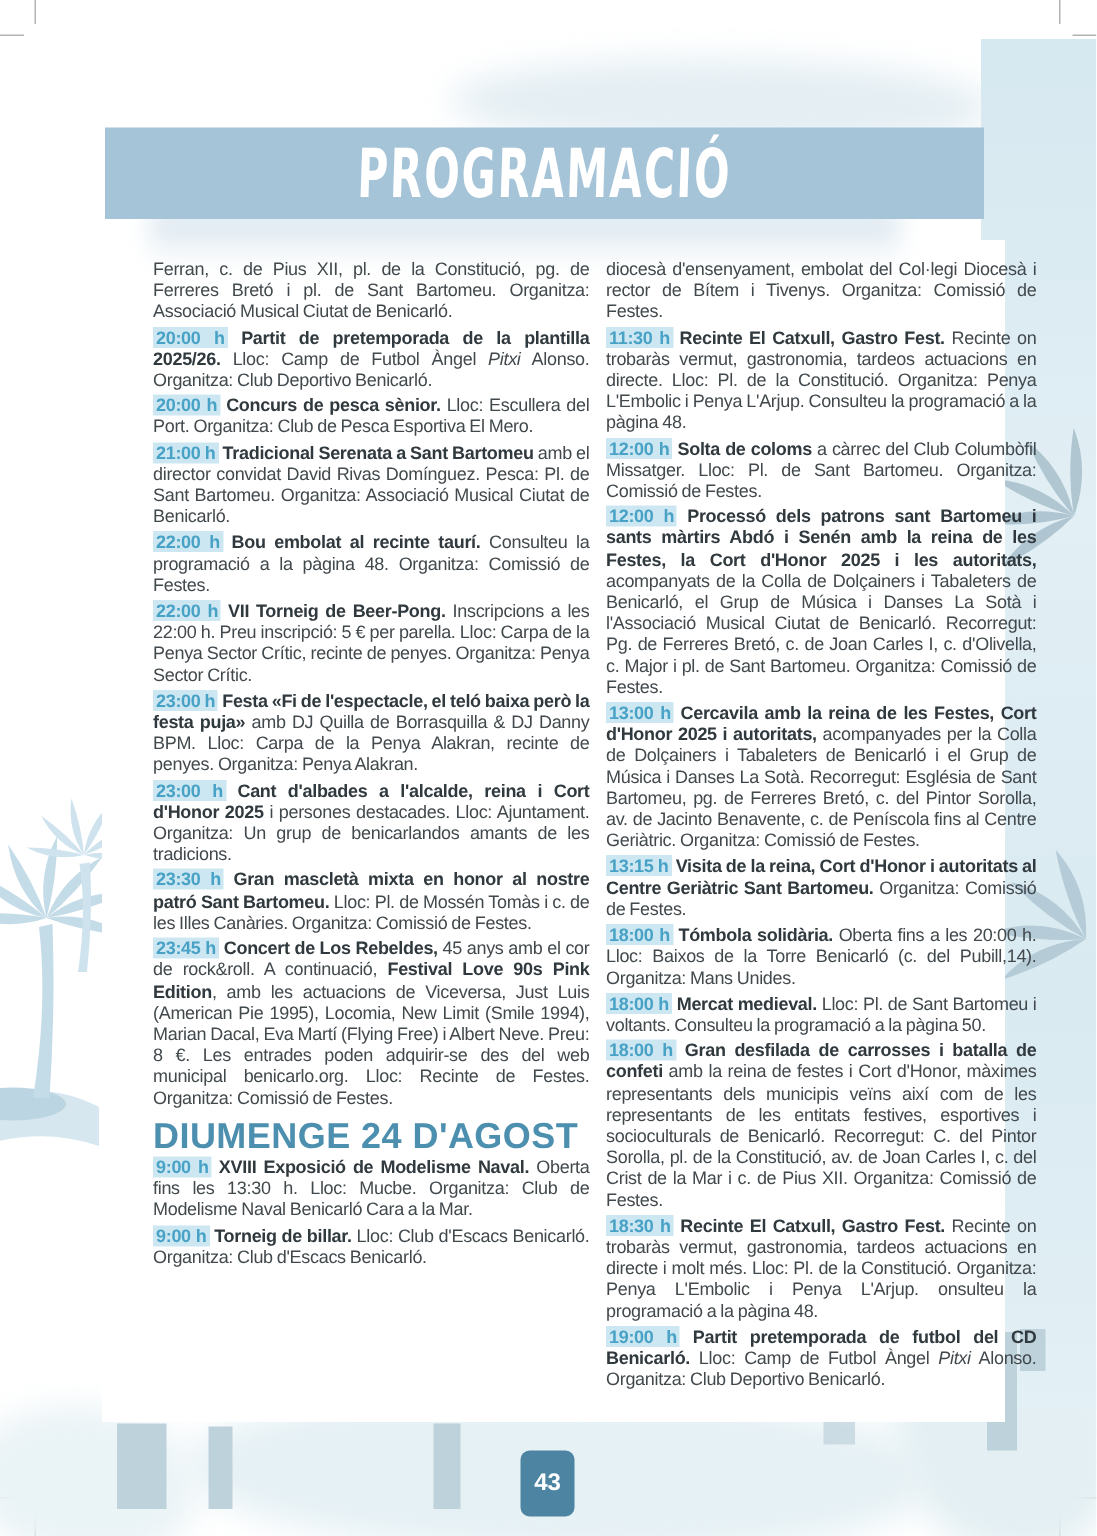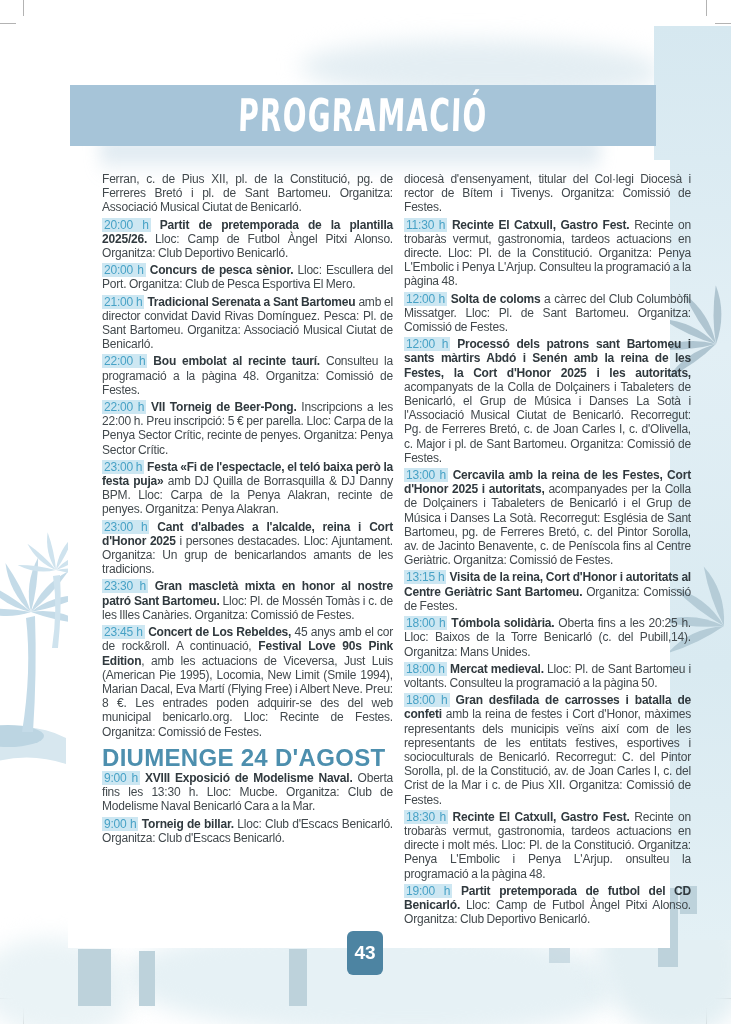--- a/index.html
+++ b/index.html
@@ -49,33 +49,33 @@
   .col{
     position:absolute;z-index:4;top:172px;
     font-size:12px;line-height:14.2px;color:var(--body_color,#42494d);
     text-align:justify;letter-spacing:-0.2px;word-spacing:-0.5px;margin-left:24px;
   }
   .col.left{left:78px;width:291px;}
   .col.right{left:380px;width:287px;}
   .entry{margin:0 0 3px 0;}
   .entry .time{
     background:var(--time_bg,#cde7f2);color:var(--time_color,#48a2c6);
-    font-weight:normal;padding:0 2px;
+    font-weight:bold;padding:0 2px;
   }
   .entry .b{font-weight:bold;color:var(--title_color,#30393e);}
-  .entry .i{}
+  .entry .i{font-style:italic;}
   .day-heading{
     color:var(--heading_color,#4d8fae);font-weight:bold;font-size:24px;
     letter-spacing:.3px;margin:12px 0 6px 0;text-align:left;word-spacing:0;
   }
   
   .badge{
-    position:absolute;z-index:5;left:347px;top:931px;width:36px;height:44px;border-radius:6px;
+    position:absolute;z-index:5;left:347px;top:967px;width:36px;height:44px;border-radius:6px;
     background:var(--badge_bg,#4d84a2);color:var(--badge_text,#ffffff);
-    display:flex;align-items:center;justify-content:center;font-size:19px;font-weight:bold;
+    display:flex;align-items:center;justify-content:center;font-size:16px;font-weight:bold;
   }
 </style>
 </head>
 <body>
 
 <div id="page">
 
   <div class="cm tlv"></div>
   <div class="cm tlh"></div>
   <div class="cm trv"></div>
@@ -155,27 +155,27 @@
       <p class="entry"><span class="time">22:00 h</span> <span class="b ">VII Torneig de Beer-Pong.</span><span class=""> Inscripcions a les 22:00 h. Preu inscripció: 5 € per parella. Lloc: Carpa de la Penya Sector Crític, recinte de penyes. Organitza: Penya Sector Crític.</span></p>
       <p class="entry"><span class="time">23:00 h</span> <span class="b ">Festa «Fi de l'espectacle, el teló baixa però la festa puja»</span><span class=""> amb DJ Quilla de Borrasquilla &amp; DJ Danny BPM. Lloc: Carpa de la Penya Alakran, recinte de penyes. Organitza: Penya Alakran.</span></p>
       <p class="entry"><span class="time">23:00 h</span> <span class="b ">Cant d'albades a l'alcalde, reina i Cort d'Honor 2025</span><span class=""> i persones destacades. Lloc: Ajuntament. Organitza: Un grup de benicarlandos amants de les tradicions.</span></p>
       <p class="entry"><span class="time">23:30 h</span> <span class="b ">Gran mascletà mixta en honor al nostre patró Sant Bartomeu.</span><span class=""> Lloc: Pl. de Mossén Tomàs i c. de les Illes Canàries. Organitza: Comissió de Festes.</span></p>
       <p class="entry"><span class="time">23:45 h</span> <span class="b ">Concert de Los Rebeldes,</span><span class=""> 45 anys amb el cor de rock&amp;roll. A continuació, </span><span class="b ">Festival Love 90s Pink Edition</span><span class="">, amb les actuacions de Viceversa, Just Luis (American Pie 1995), Locomia, New Limit (Smile 1994), Marian Dacal, Eva Martí (Flying Free) i Albert Neve. Preu: 8 €. Les entrades poden adquirir-se des del web municipal benicarlo.org. Lloc: Recinte de Festes. Organitza: Comissió de Festes.</span></p>
       <div class="day-heading">DIUMENGE 24 D'AGOST</div>
       <p class="entry"><span class="time">9:00 h</span> <span class="b ">XVIII Exposició de Modelisme Naval.</span><span class=""> Oberta fins les 13:30 h. Lloc: Mucbe. Organitza: Club de Modelisme Naval Benicarló Cara a la Mar.</span></p>
       <p class="entry"><span class="time">9:00 h</span> <span class="b ">Torneig de billar.</span><span class=""> Lloc: Club d'Escacs Benicarló. Organitza: Club d'Escacs Benicarló.</span></p>
     </div>
   <div class="col right">
-      <p class="entry"><span class="">diocesà d'ensenyament, titular del Col·legi Diocesà i rector de Bítem i Tivenys. Organitza: Comissió de Festes.</span></p>
+      <p class="entry"><span class="">diocesà d'ensenyament, embolat del Col·legi Diocesà i rector de Bítem i Tivenys. Organitza: Comissió de Festes.</span></p>
       <p class="entry"><span class="time">11:30 h</span> <span class="b ">Recinte El Catxull, Gastro Fest.</span><span class=""> Recinte on trobaràs vermut, gastronomia, tardeos actuacions en directe. Lloc: Pl. de la Constitució. Organitza: Penya L'Embolic i Penya L'Arjup. Consulteu la programació a la pàgina 48.</span></p>
       <p class="entry"><span class="time">12:00 h</span> <span class="b ">Solta de coloms</span><span class=""> a càrrec del Club Columbòfil Missatger. Lloc: Pl. de Sant Bartomeu. Organitza: Comissió de Festes.</span></p>
       <p class="entry"><span class="time">12:00 h</span> <span class="b ">Processó dels patrons sant Bartomeu i sants màrtirs Abdó i Senén amb la reina de les Festes, la Cort d'Honor 2025 i les autoritats,</span><span class=""> acompanyats de la Colla de Dolçainers i Tabaleters de Benicarló, el Grup de Música i Danses La Sotà i l'Associació Musical Ciutat de Benicarló. Recorregut: Pg. de Ferreres Bretó, c. de Joan Carles I, c. d'Olivella, c. Major i pl. de Sant Bartomeu. Organitza: Comissió de Festes.</span></p>
       <p class="entry"><span class="time">13:00 h</span> <span class="b ">Cercavila amb la reina de les Festes, Cort d'Honor 2025 i autoritats,</span><span class=""> acompanyades per la Colla de Dolçainers i Tabaleters de Benicarló i el Grup de Música i Danses La Sotà. Recorregut: Església de Sant Bartomeu, pg. de Ferreres Bretó, c. del Pintor Sorolla, av. de Jacinto Benavente, c. de Peníscola fins al Centre Geriàtric. Organitza: Comissió de Festes.</span></p>
       <p class="entry"><span class="time">13:15 h</span> <span class="b ">Visita de la reina, Cort d'Honor i autoritats al Centre Geriàtric Sant Bartomeu.</span><span class=""> Organitza: Comissió de Festes.</span></p>
-      <p class="entry"><span class="time">18:00 h</span> <span class="b ">Tómbola solidària.</span><span class=""> Oberta fins a les 20:25 h. Lloc: Baixos de la Torre Benicarló (c. del Pubill,14). Organitza: Mans Unides.</span></p>
+      <p class="entry"><span class="time">18:00 h</span> <span class="b ">Tómbola solidària.</span><span class=""> Oberta fins a les 20:00 h. Lloc: Baixos de la Torre Benicarló (c. del Pubill,14). Organitza: Mans Unides.</span></p>
       <p class="entry"><span class="time">18:00 h</span> <span class="b ">Mercat medieval.</span><span class=""> Lloc: Pl. de Sant Bartomeu i voltants. Consulteu la programació a la pàgina 50.</span></p>
       <p class="entry"><span class="time">18:00 h</span> <span class="b ">Gran desfilada de carrosses i batalla de confeti</span><span class=""> amb la reina de festes i Cort d'Honor, màximes representants dels municipis veïns així com de les representants de les entitats festives, esportives i socioculturals de Benicarló. Recorregut: C. del Pintor Sorolla, pl. de la Constitució, av. de Joan Carles I, c. del Crist de la Mar i c. de Pius XII. Organitza: Comissió de Festes.</span></p>
       <p class="entry"><span class="time">18:30 h</span> <span class="b ">Recinte El Catxull, Gastro Fest.</span><span class=""> Recinte on trobaràs vermut, gastronomia, tardeos actuacions en directe i molt més. Lloc: Pl. de la Constitució. Organitza: Penya L'Embolic i Penya L'Arjup. onsulteu la programació a la pàgina 48.</span></p>
       <p class="entry"><span class="time">19:00 h</span> <span class="b ">Partit pretemporada de futbol del CD Benicarló.</span><span class=""> Lloc: Camp de Futbol Àngel </span><span class="i">Pitxi</span><span class=""> Alonso. Organitza: Club Deportivo Benicarló.</span></p>
     </div>
 
   <div class="badge">
     <span>43</span>
   </div>
 

